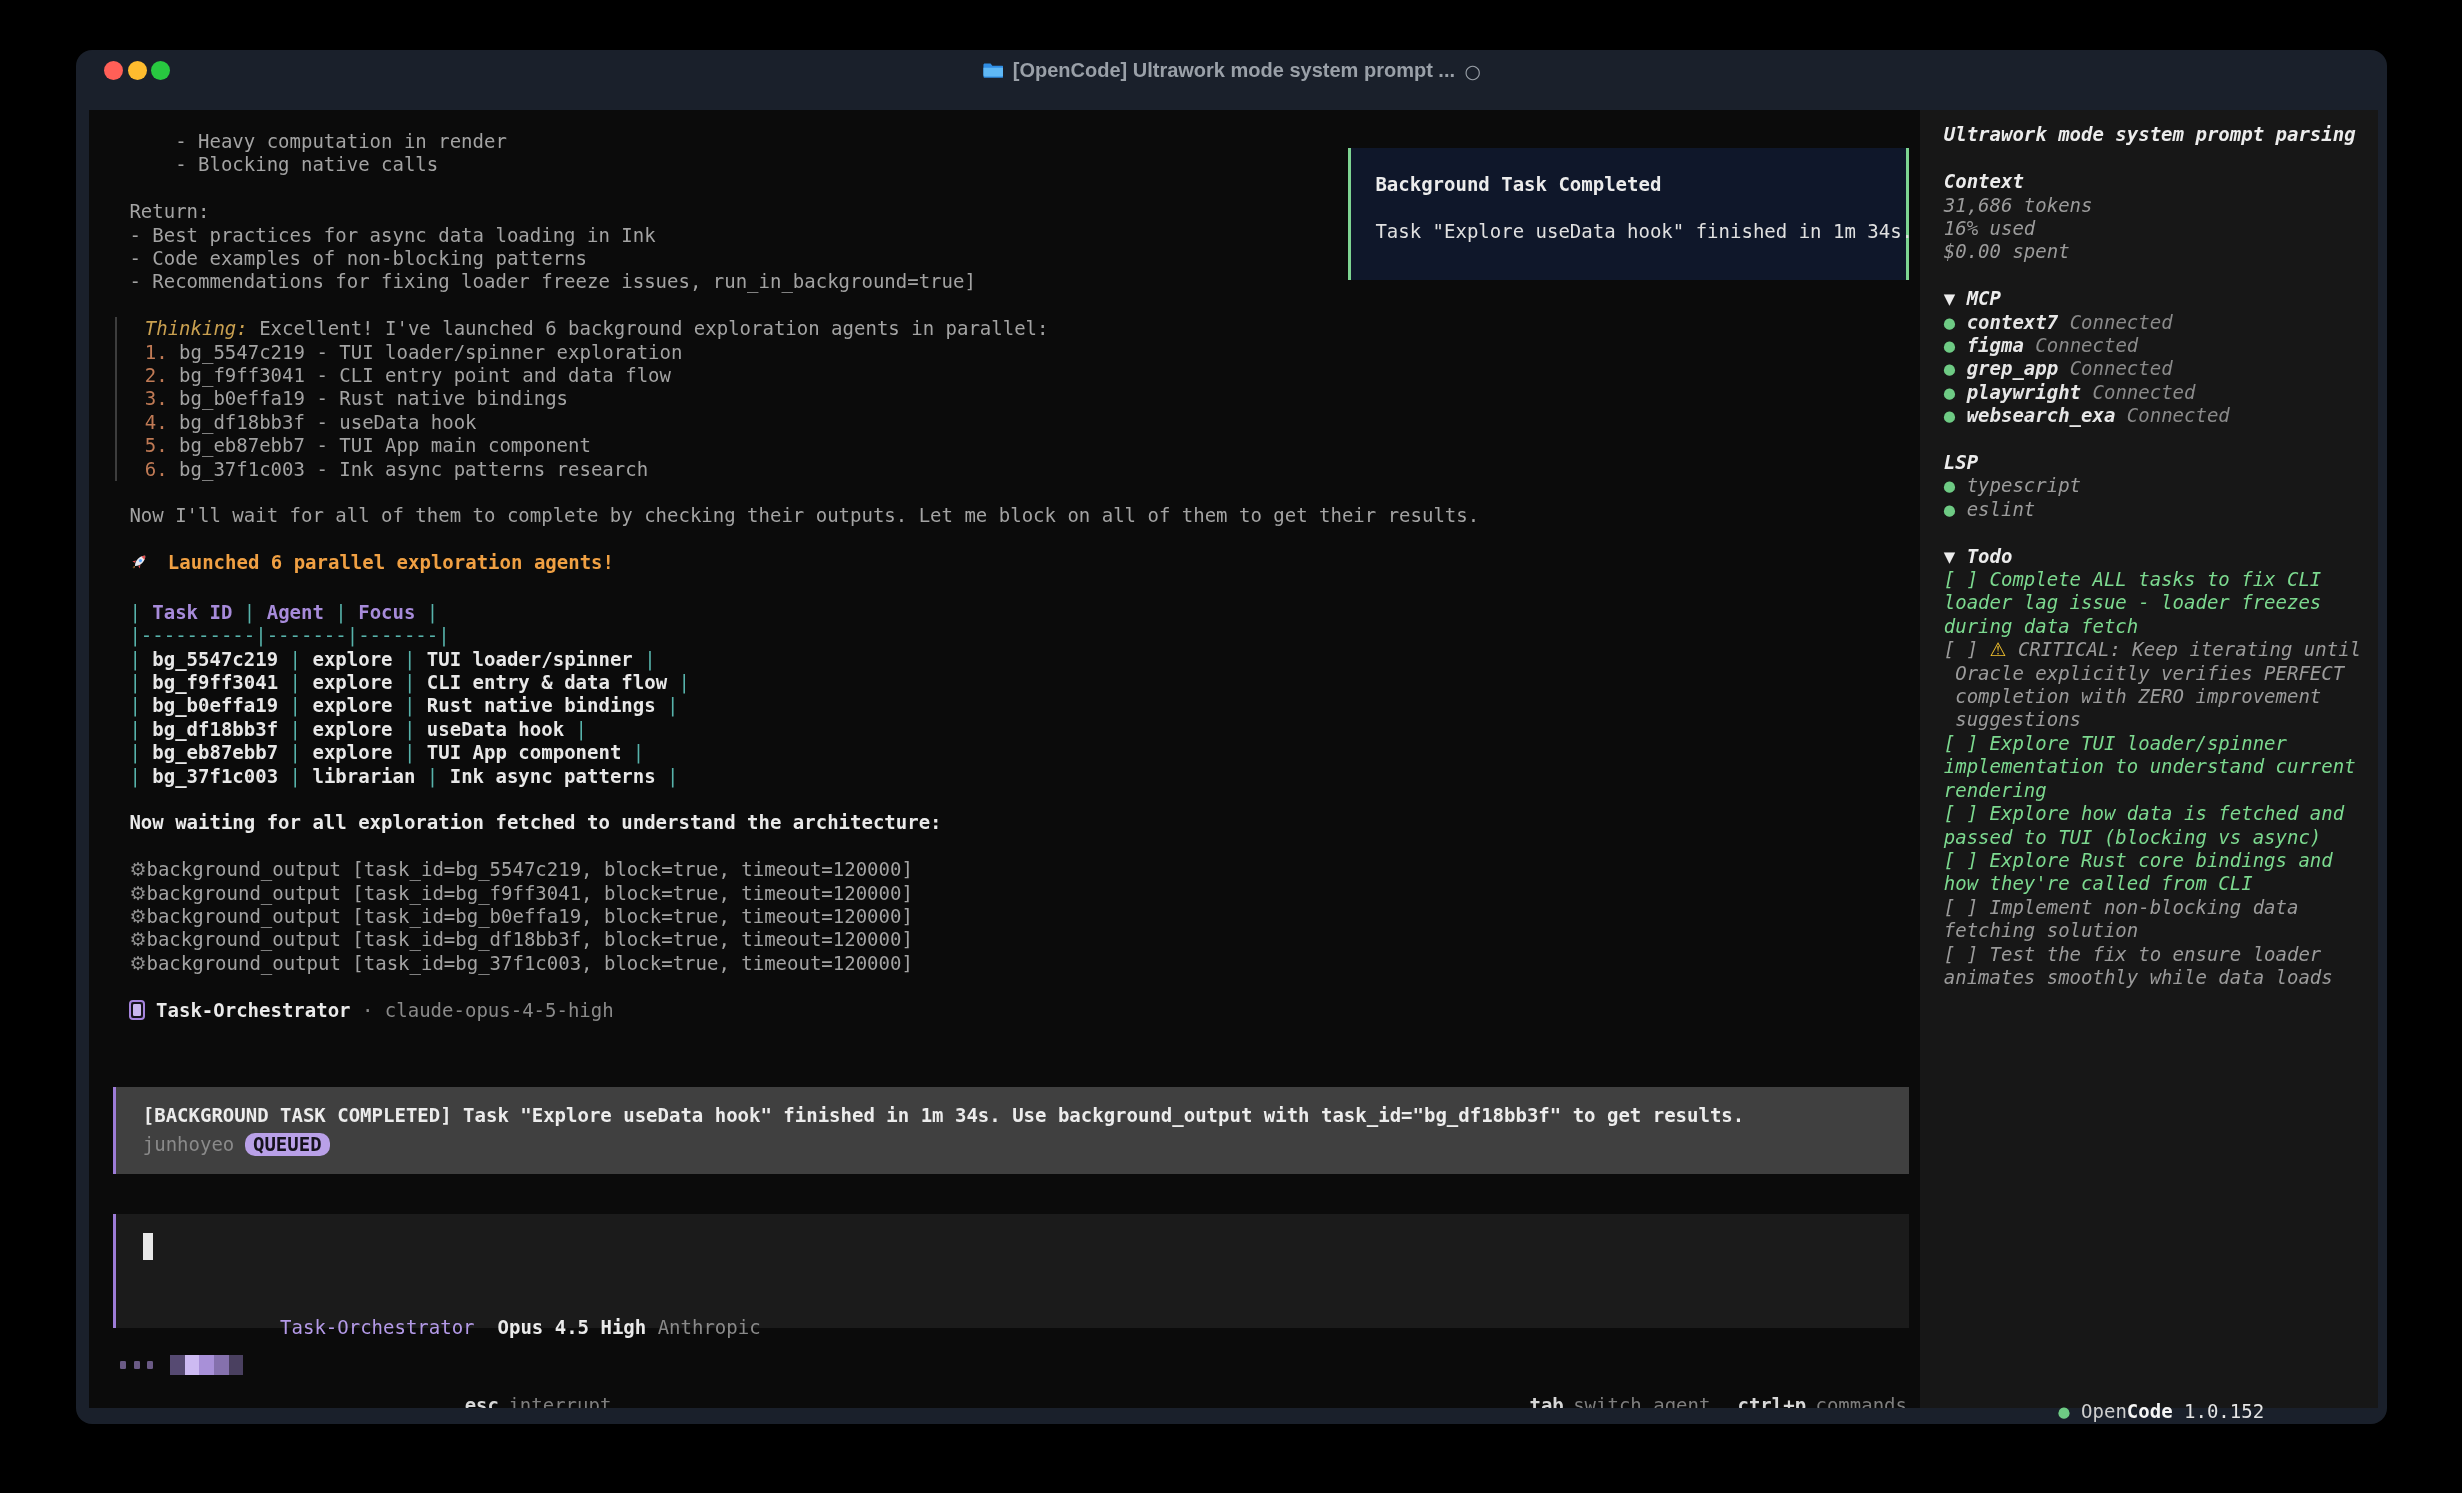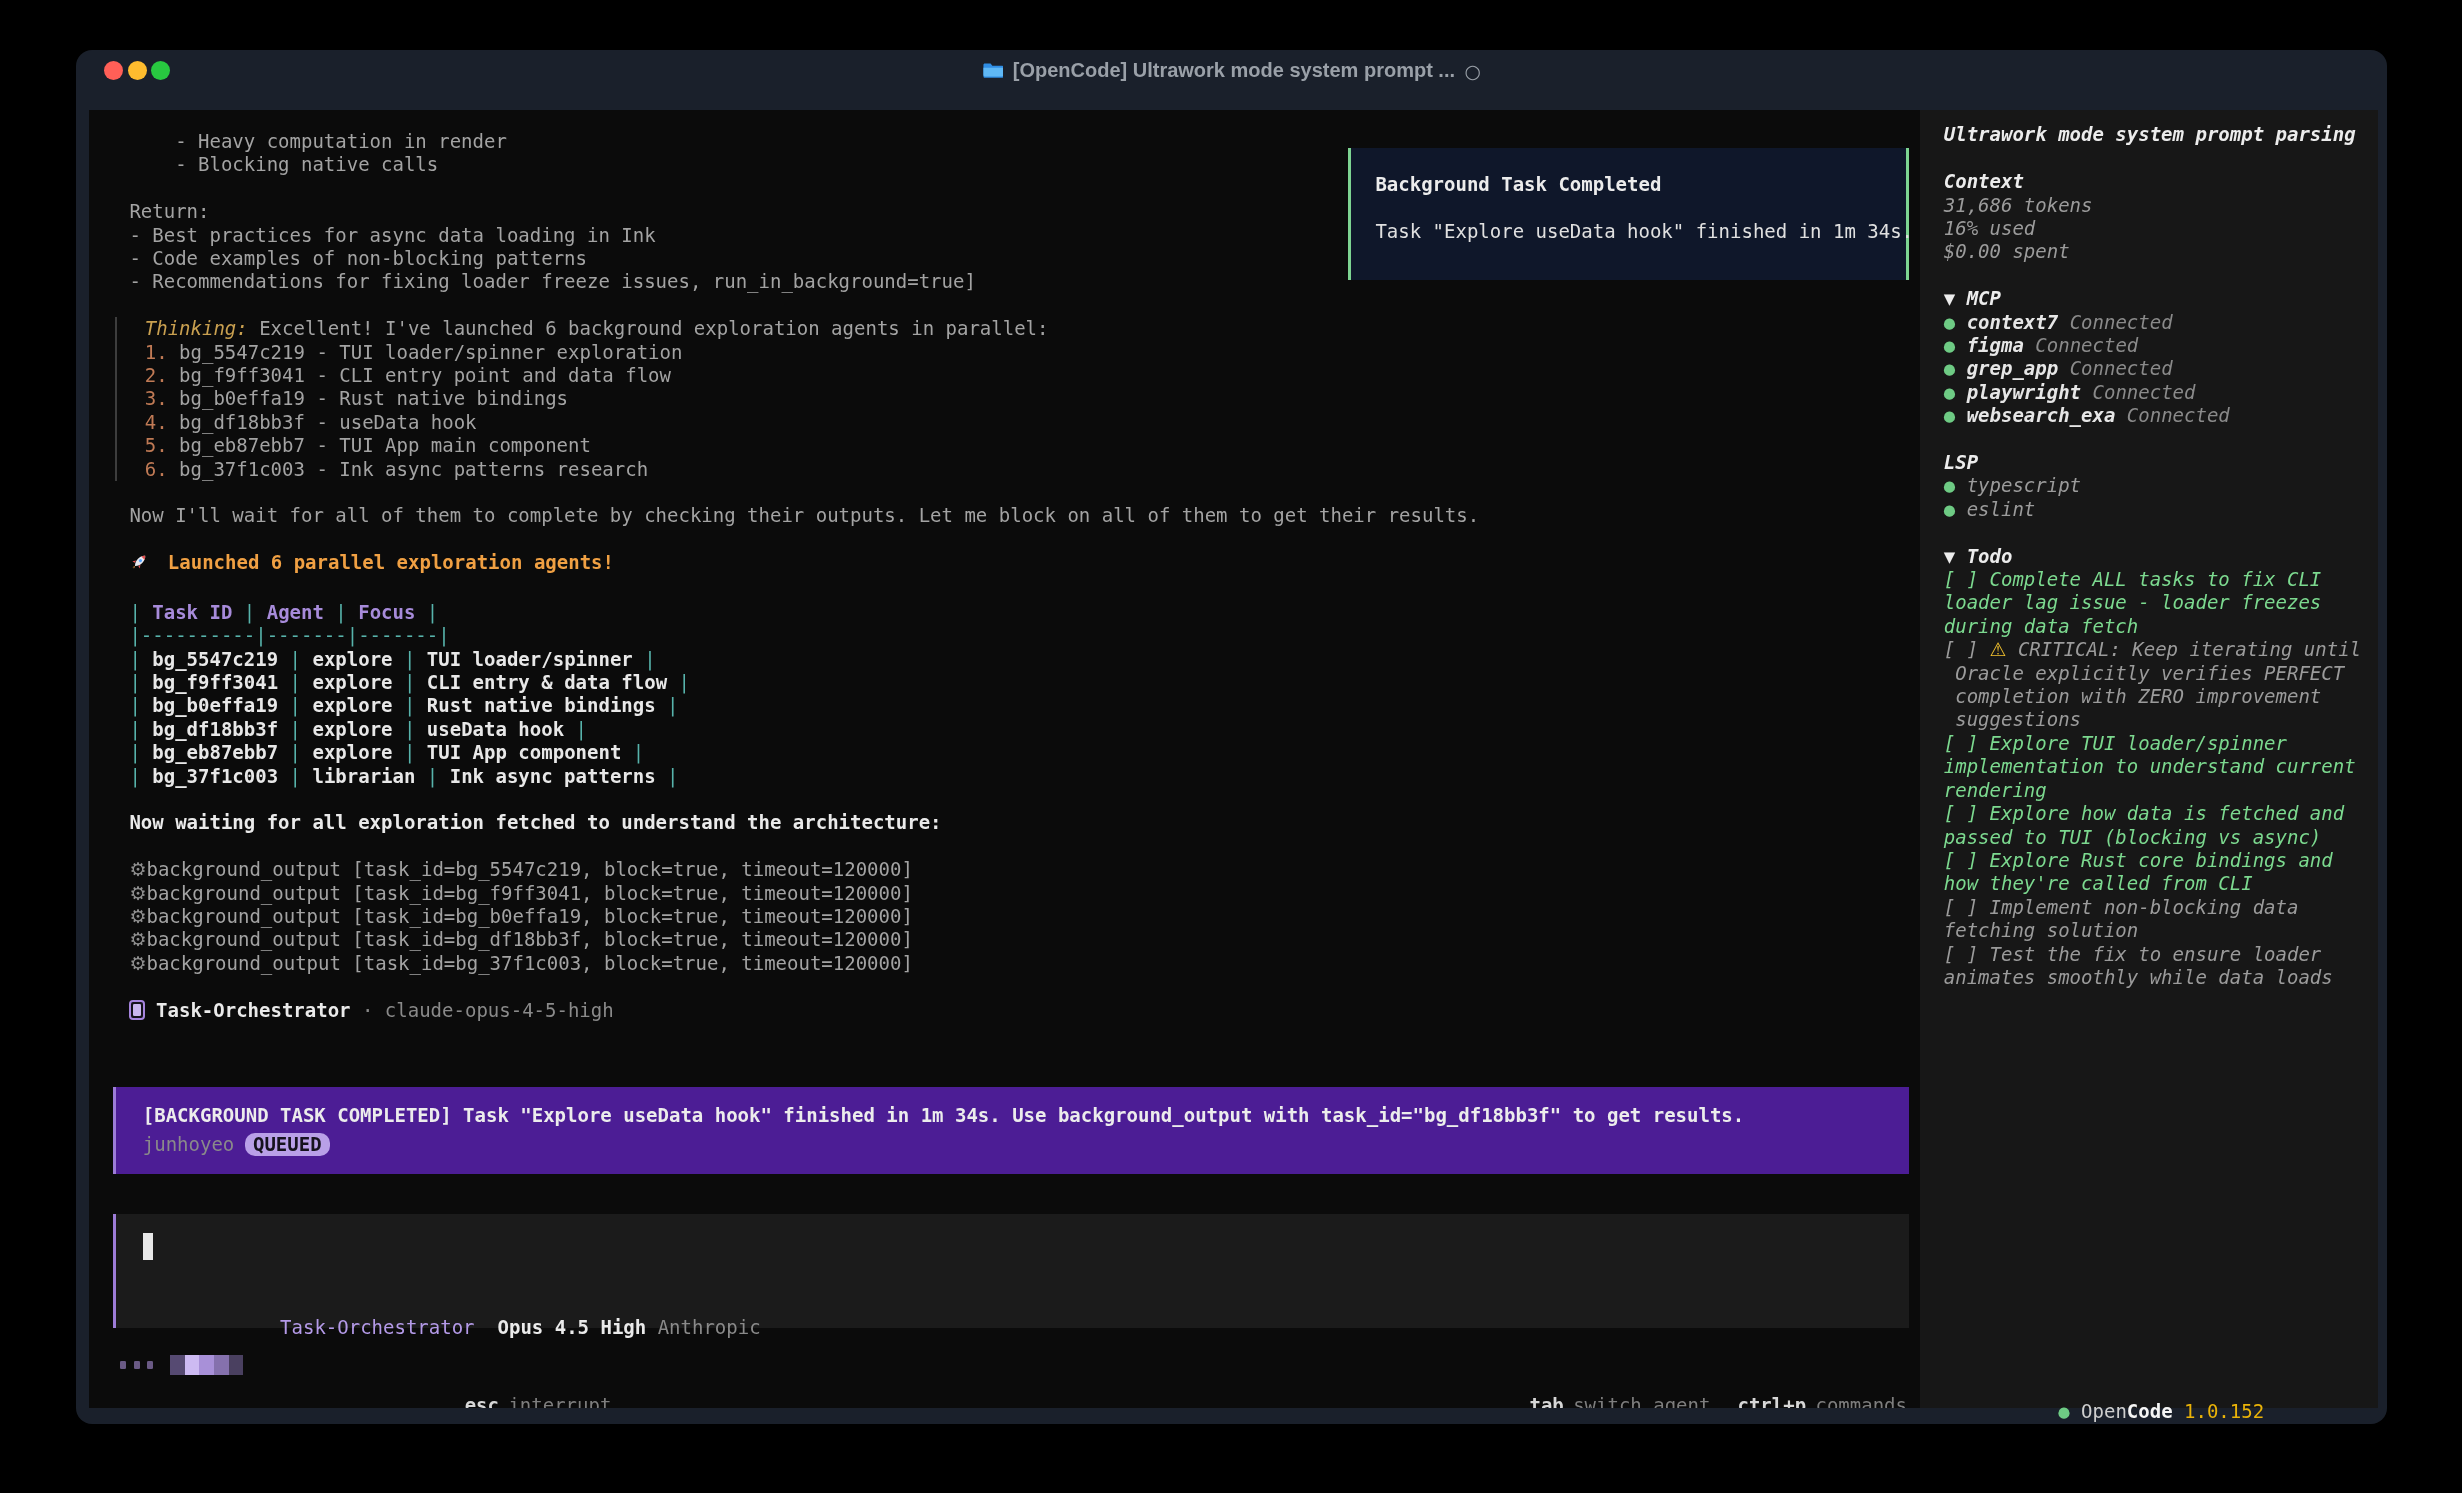--- a/index.html
+++ b/index.html
@@ -42,21 +42,21 @@
   .agent-icon{display:inline-block;width:12px;height:16px;border:2px solid #a584dd;
               border-radius:4px;background:#14121a;vertical-align:-3.3px;margin-right:10.7px;}
   .agent-icon::after{content:"";display:block;margin:2px;height:12px;background:#c9b6ee;border-radius:1.3px;}
   
   .toast{position:absolute;left:1259px;top:38px;width:561px;height:132px;background:#0f172a;
          border-left:3.3px solid #7dd492;border-right:3.3px solid #7dd492;box-sizing:border-box;
          font-size:19px;line-height:23.4px;}
   .toast .t1{position:absolute;left:24px;top:25.4px;color:#ececec;font-weight:bold;white-space:pre;}
   .toast .t2{position:absolute;left:24px;top:72px;color:#e0e0e0;white-space:pre;}
   
-  .banner{position:absolute;left:23.4px;top:977px;width:1796px;height:87px;background:#4c1d95;
+  .banner{position:absolute;left:23.4px;top:977px;width:1796px;height:87px;background:#404040;
           border-left:3.3px solid #9d7cd8;box-sizing:border-box;font-size:19px;line-height:23.4px;}
   .banner .b1{position:absolute;left:27px;top:17.4px;color:#ececec;font-weight:bold;white-space:pre;}
   .banner .b2{position:absolute;left:27px;top:46px;color:#8a8a8a;white-space:pre;}
   .queued{background:#b9a0e8;color:#15121d;font-weight:bold;padding:1px 8px;margin-left:10.7px;
           border-radius:10px;display:inline-block;line-height:21px;}
   
   .inputbox{position:absolute;left:23.4px;top:1104px;width:1796px;height:114px;background:#1b1b1b;
             border-left:3.3px solid #9d7cd8;box-sizing:border-box;font-size:19px;line-height:23.4px;}
   .cursor{position:absolute;left:27px;top:19px;width:10.7px;height:27px;background:#e8e8e8;}
   .agent-row{position:absolute;left:27px;top:79px;white-space:pre;}
@@ -82,21 +82,21 @@
   .sb-dim{color:#8a8a8a;}
   .spacer{height:23.4px;}
   .dot-g{color:#6ecb84;}
   .mcp-name{color:#e6e6e6;font-weight:bold;}
   .todo-green{color:#7cd98f;}
   .todo-gray{color:#9b9b9b;}
   .warn{color:#f2c12e;font-family:"DejaVu Sans",sans-serif;}
   .sb-footer{position:absolute;left:23.4px;top:1241px;height:40px;line-height:40px;white-space:pre;}
   .brand-open{color:#cfcfcf;}
   .brand-code{color:#f5f5f5;font-weight:bold;}
-  .sb-ver{color:#eab308;}
+  .sb-ver{color:#e5e5e5;}
 </style>
 </head>
 <body>
 
 <div class="stage">
   <div class="window">
 
     <div class="titlebar">
       <div class="lights">
         <span class="light l-red"></span>

